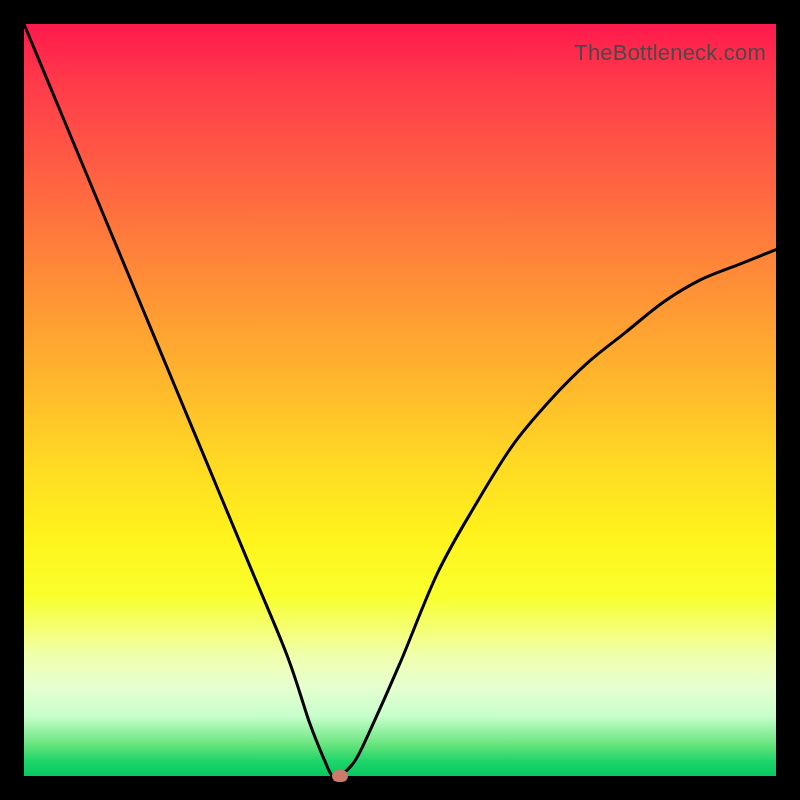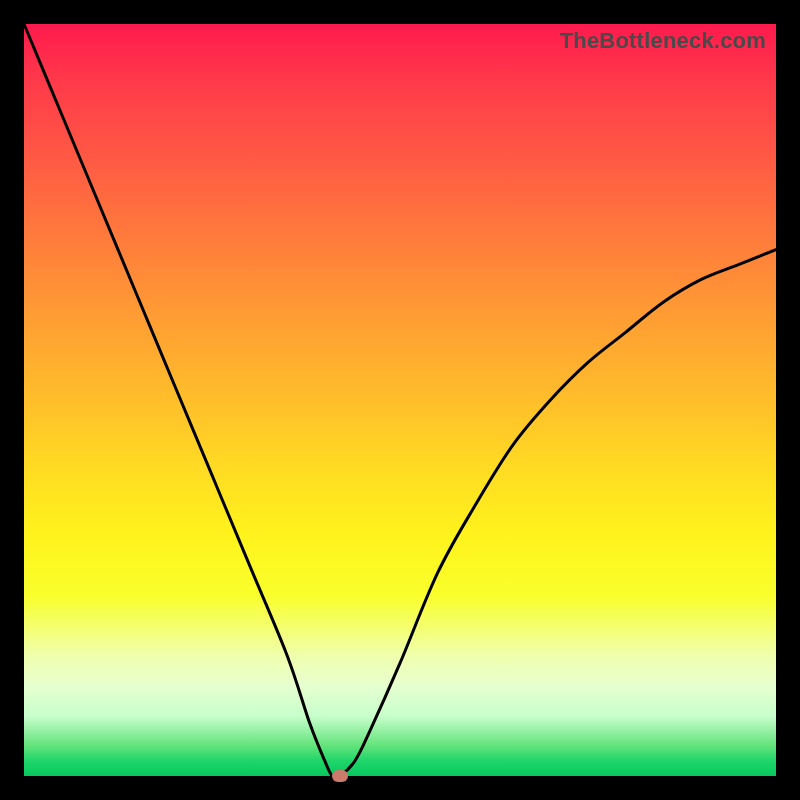--- a/index.html
+++ b/index.html
@@ -35,25 +35,25 @@
       #f9ff2c 76%,
       #f0ffad 84%,
       #e7ffd0 88%,
       #c8ffcc 92%,
       #62e37b 96%,
       #1fd56a 98%,
       #06c95e 100%);
   }
   .watermark {
     position: absolute;
-    top: 4px;
+    top: 16px;
     right: 10px;
     color: #4a4a4a;
     font-size: 22px;
-    font-weight: 700;
+    font-weight: 400;
     letter-spacing: 0.2px;
     user-select: none;
   }
   svg.curve {
     position: absolute;
     left: 0;
     top: 0;
     width: 752px;
     height: 752px;
     overflow: visible;

